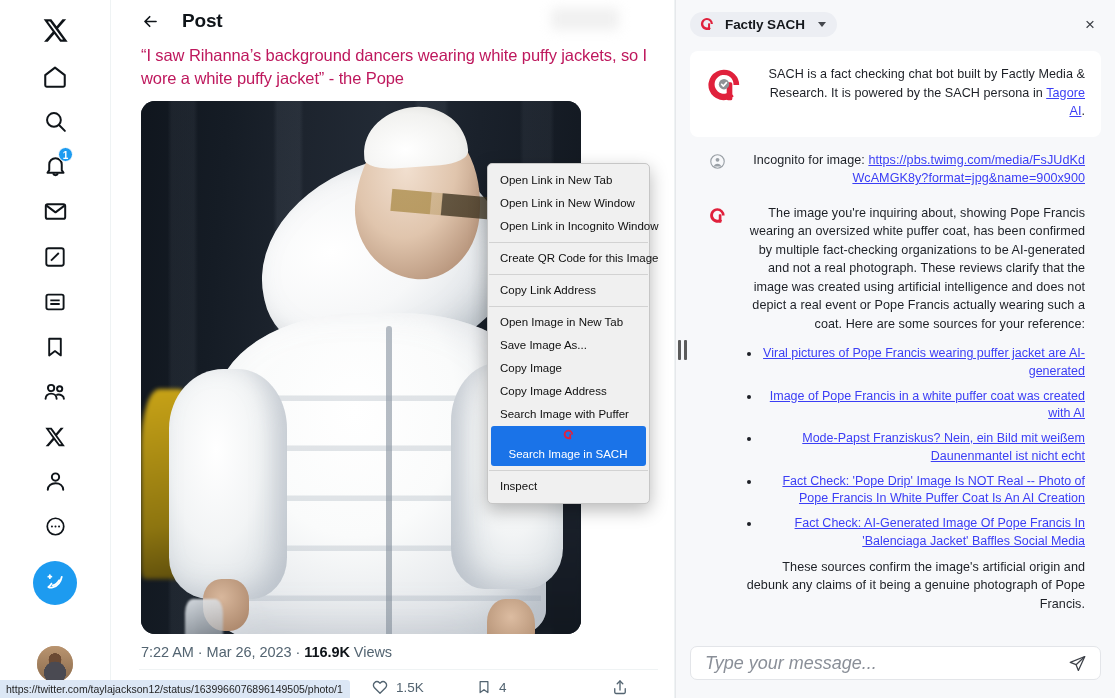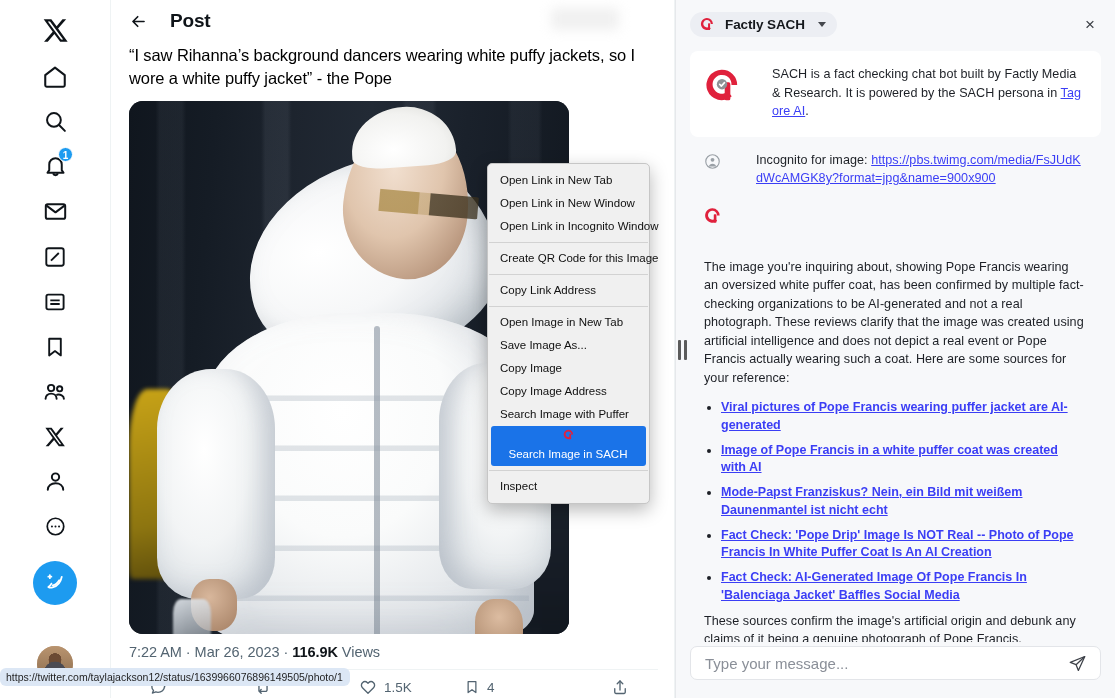--- a/index.html
+++ b/index.html
@@ -78,20 +78,21 @@
   .center-col {
     flex: 0 0 565px;
     width: 565px;
     height: 698px;
     background: #fff;
     position: relative;
     border-left: 1px solid #eff3f4;
     border-right: 1px solid #eff3f4;
     display: flex; flex-direction: column;
     overflow: hidden;
+    padding-left: 12px;
   }
   .post-header {
     height: 42px;
     display: flex; align-items: center;
     gap: 22px;
     padding: 0 18px;
     background: rgba(255,255,255,0.92);
     flex: 0 0 42px;
   }
   .back-arrow { cursor: pointer; display:flex; align-items:center; color:#0f1419; }
@@ -101,21 +102,21 @@
   .header-blur {
     position: absolute; right: 55px; top: 8px;
     width: 68px; height: 22px;
     background: #f0f0f0;
     filter: blur(6px);
     border-radius: 4px;
   }
   .post-body { padding: 2px 18px 0 18px; }
   .post-text {
     font-size: 16.5px; line-height: 23px;
-    color: #000000;
+    color: #be185d;
     letter-spacing: -0.1px;
     padding-bottom: 11px;
   }
   .post-image-wrap {
     width: 440px;
     height: 533px;
     border-radius: 14px;
     overflow: hidden;
     position: relative;
     background: #121820;
@@ -312,52 +313,50 @@
   .chat-scroll {
     flex: 1 1 auto;
     overflow: hidden;
     padding: 6px 0 0 0;
   }
   .msg-card {
     background: #fff;
     margin: 5px 14px;
     border-radius: 8px;
     padding: 14px 16px 16px 14px;
-    display: flex; gap: 30px;
+    display: flex; gap: 18px; text-align: right;
   }
   .msg-card.plain {
     background: transparent;
     margin: 6px 14px 0 14px;
     padding: 8px 16px 10px 14px;
   }
   .msg-card.bot2 {
     background: transparent;
     margin: 2px 14px 0 14px;
     padding: 4px 16px 10px 14px;
-    flex-direction: column;
   }
   .logo-big { flex: 0 0 38px; padding-top: 2px; }
   .logo-small { flex: 0 0 22px; padding-top: 3px; }
   .avatar-small { flex: 0 0 22px; padding-top: 2px; }
   .msg-text {
     font-size: 12.6px;
     line-height: 18.5px;
     color: #1d2026;
     letter-spacing: 0.05px;
   }
   .msg-text a, .link {
     color: #3b3ef5;
     text-decoration: underline;
     word-break: break-all;
     cursor: pointer;
   }
   .src-list {
     margin: 12px 0 4px 0;
     padding-left: 17px;
-    font-weight: bold;
   }
   .src-list li {
     margin-bottom: 7.5px;
     font-size: 12.5px;
     line-height: 17.5px;
   }
   .src-list li::marker { color: #1d2026; }
   .src-list a {
     color: #3b3ef5;
     text-decoration: underline;
@@ -373,24 +372,25 @@
     background: #fff;
     border: 1px solid #e3e5e9;
     border-radius: 7px;
     height: 34px;
     display: flex; align-items: center;
     padding: 0 10px 0 14px;
   }
   .chat-input {
     flex: 1 1 auto;
     border: none; outline: none;
-    font-size: 15px;
+    font-size: 18px;
     color: #000000;
     background: transparent;
     font-family: "Liberation Sans", sans-serif;
+    font-style: italic;
   }
   .chat-input::placeholder { color: #8a8f98; }
   .send-btn {
     width: 26px; height: 26px;
     display: flex; align-items: center; justify-content: center;
     cursor: pointer; color: #3d4148;
   }
 
   
   .ctx-menu {
@@ -423,30 +423,29 @@
   }
   .ctx-sep {
     height: 1px;
     background: #d2d2d2;
     margin: 4px 1px;
   }
 
   
   .status-bar {
     position: absolute;
-    left: 0; bottom: 12px;
+    left: 0; bottom: 0;
     background: #dce7f5;
     color: #1f1f1f;
     font-size: 10.5px;
     padding: 3px 7px 3px 6px;
     border-top-right-radius: 3px;
     z-index: 30;
     white-space: nowrap;
     font-family: "Liberation Sans", sans-serif;
-    border-radius: 6px;
   }
 </style>
 </head>
 <body>
 
 <div id="app">
 
   <nav class="nav-rail">
 
     <div class="nav-item logo">

